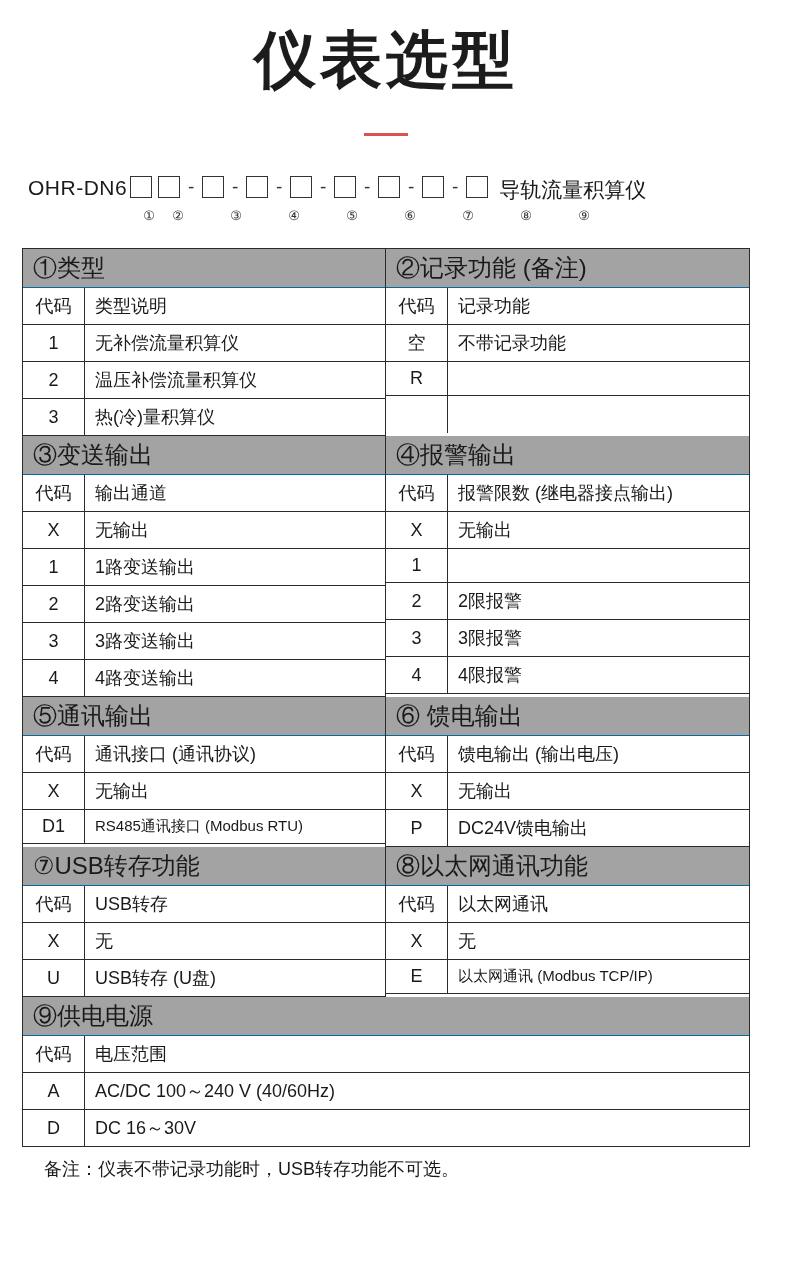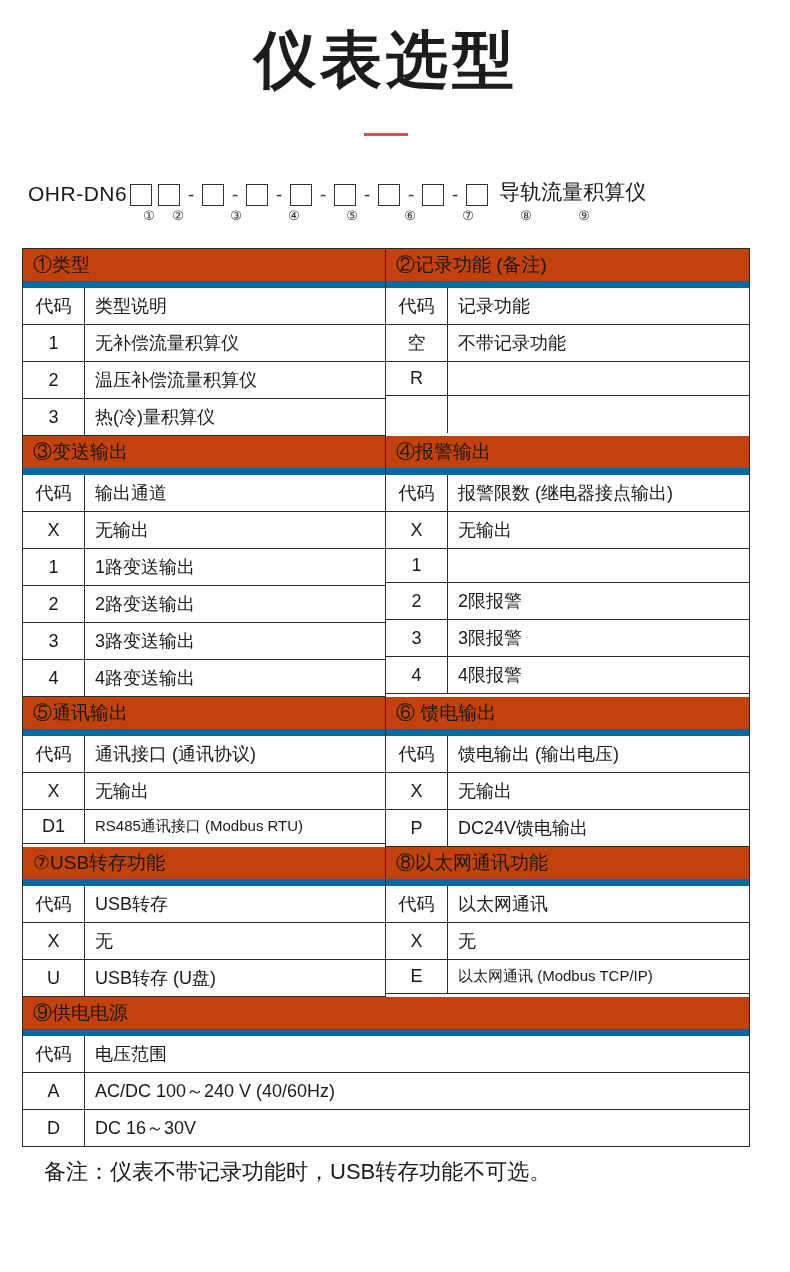--- a/index.html
+++ b/index.html
@@ -34,21 +34,21 @@
   }
   
   .model-wrap {
     margin-top: 40px;
     padding-left: 28px;
     position: relative;
     height: 62px;
   }
   .model-line {
     display: flex;
-    align-items: flex-end;
+    align-items: flex-start;
     font-size: 21px;
     height: 30px;
   }
   .model-prefix {
     font-size: 21px;
     letter-spacing: 0.5px;
   }
   .mbox {
     display: inline-block;
     width: 22px;
@@ -83,25 +83,25 @@
     margin: 10px 22px 0 22px;
     border: 1px solid #2b2b2b;
     border-bottom: none;
   }
   .row2 { display: flex; }
   .col { width: 50%; }
   .col.left { border-right: 1px solid #2b2b2b; }
   .col.full { width: 100%; }
 
   .sec-head {
-    border-bottom: 7px solid #0369a1;
+    border-bottom: 1px solid #0369a1;
     padding: 7px 10px;
-    font-size: 19px;
+    font-size: 24px;
     font-weight: 500;
-    background: #c2410c;
+    background: #a3a3a3;
     height: 39px;
     display: flex;
     align-items: center;
   }
   .sub-head, .data-row {
     display: flex;
     border-bottom: 1px solid #2b2b2b;
   }
   .data-row.nb { border-bottom: none; }
   .cell-code {
@@ -123,21 +123,21 @@
     align-items: center;
   }
   .sub-head .cell-code,
   .sub-head .cell-desc { font-weight: 400; }
   .small { font-size: 15px; }
   .filler { height: 37px; border-bottom: none; }
 
   .note {
     margin: 10px 22px 0 22px;
     padding-left: 22px;
-    font-size: 22px;
+    font-size: 18px;
     color: #1a1a1a;
   }
 </style>
 </head>
 <body>
 
 <div class="page">
 
   <div class="title">仪表选型</div>
   <div class="title-rule"></div>

